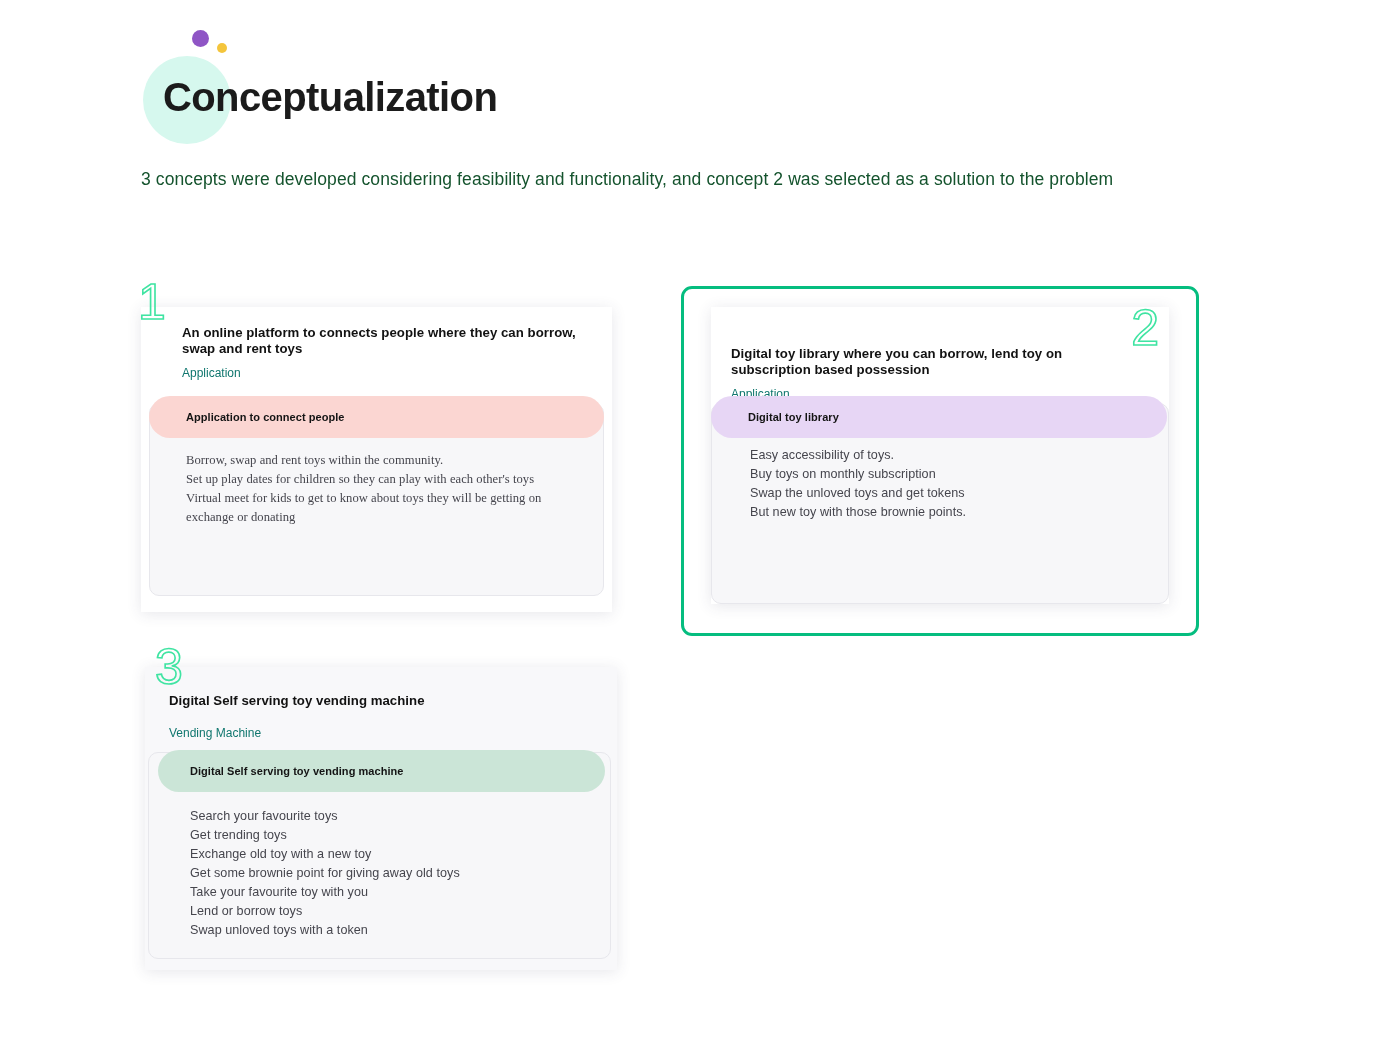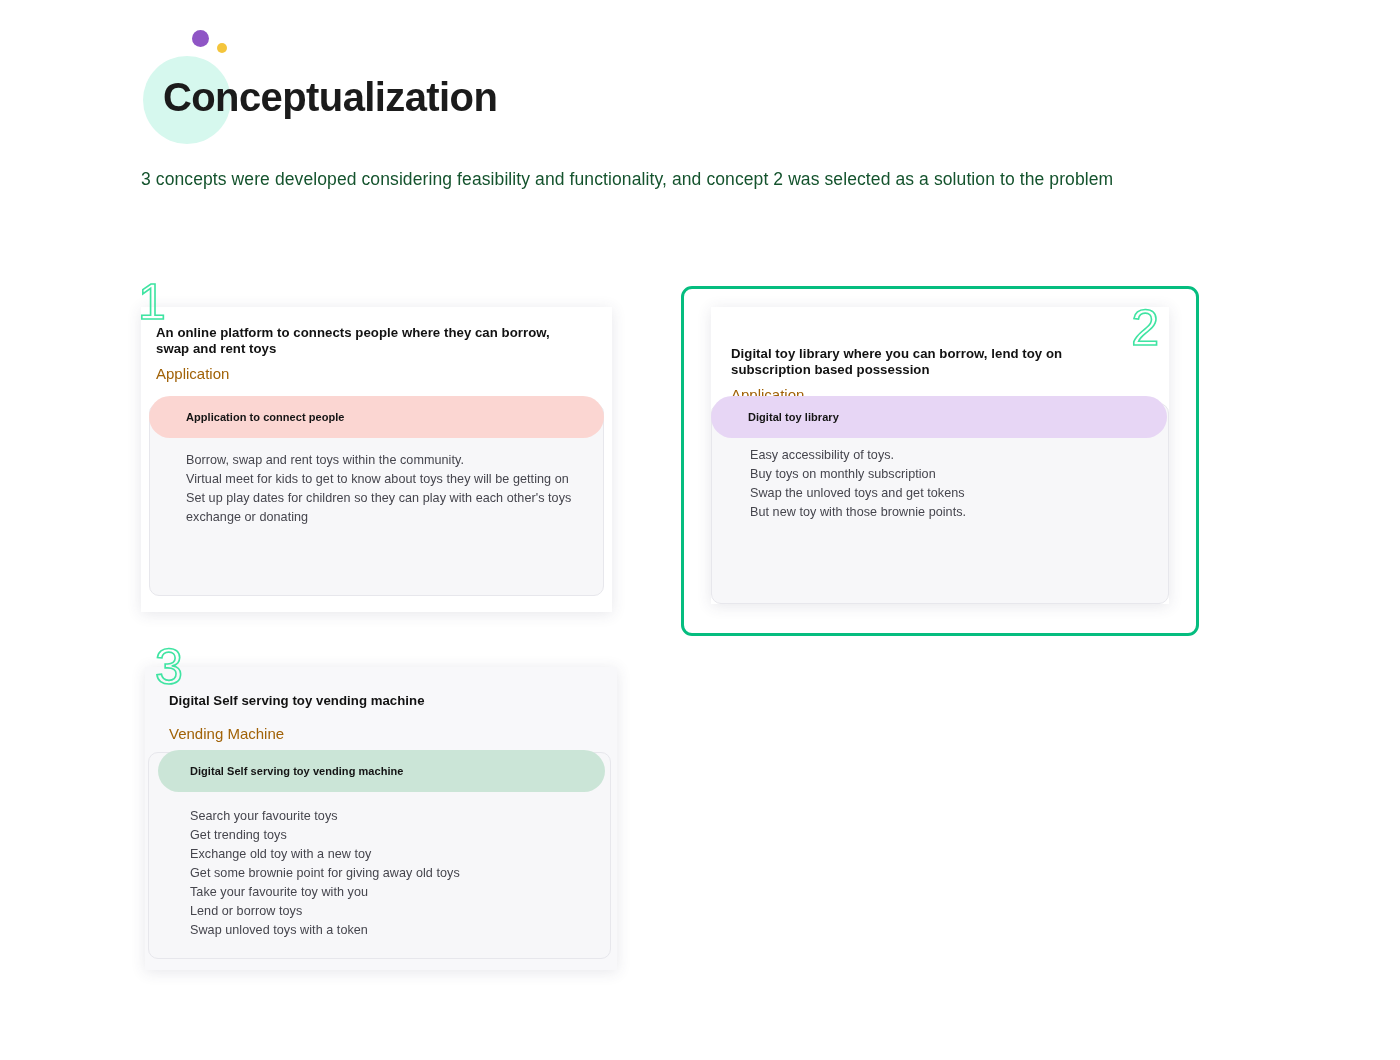--- a/index.html
+++ b/index.html
@@ -97,23 +97,23 @@
   }
   .card-head .head-title {
     font-size: 13.2px;
     font-weight: bold;
     line-height: 16px;
     color: #121212;
     letter-spacing: 0.05px;
   }
   .card-head .head-sub {
     margin-top: 9px;
-    font-size: 15px;
+    font-size: 12px;
     line-height: 15px;
-    color: #a16207;
+    color: #0f766e;
   }
 
   .inner-panel {
     position: absolute;
     background: #f7f7f9;
     border: 1px solid #e7e7ec;
     border-radius: 10px;
     z-index: 1;
   }
 
@@ -140,24 +140,24 @@
     font-size: 12.6px;
     line-height: 19px;
     color: #45454d;
     letter-spacing: 0.05px;
     white-space: nowrap;
   }
 
   
   #concept-1 { left: 141px; top: 307px; width: 471px; height: 305px; }
   #concept-1 .card-num { left: -3px; top: -30px; }
-  #concept-1 .card-head { left: 15px; top: 18px; width: 420px; }
+  #concept-1 .card-head { left: 41px; top: 18px; width: 420px; }
   #concept-1 .inner-panel { left: 8px; top: 96px; width: 455px; height: 193px; }
   #concept-1 .pill { left: 8px; top: 89px; width: 455px; height: 42px; padding-left: 37px; background: #fbd6d2; }
-  #concept-1 .feature-list { left: 45px; top: 144px; }
+  #concept-1 .feature-list { left: 45px; top: 144px; font-family: Liberation Serif, serif; }
 
   
   #concept-2-frame {
     position: absolute;
     left: 681px; top: 286px;
     width: 518px; height: 350px;
     border: 3px solid #05bd7f;
     border-radius: 11px;
   }
   #concept-2 { left: 711px; top: 307px; width: 458px; height: 297px; }
@@ -195,22 +195,22 @@
     <div class="card-head">
       <div class="head-title">An online platform to  connects people where they can borrow, swap and rent toys</div>
       <div class="head-sub">Application</div>
     </div>
     <div class="inner-panel"></div>
     <div class="pill">
       <span>Application to connect people</span>
     </div>
     <ul class="feature-list">
       <li>Borrow, swap and rent toys within the community.</li>
+      <li>Set up play dates for children so they can play with each other's toys</li>
       <li>Virtual meet for kids to get to know about toys they will be getting on</li>
-      <li>Set up play dates for children so they can play with each other's toys</li>
       <li>exchange or donating</li>
     </ul>
   </div>
 
   <div id="concept-2-frame"></div>
   <div class="concept" id="concept-2">
     <div class="card-shell"></div>
     <div class="card-num">2</div>
     <div class="card-head">
       <div class="head-title">Digital toy library where you can borrow, lend toy on subscription based possession</div>

